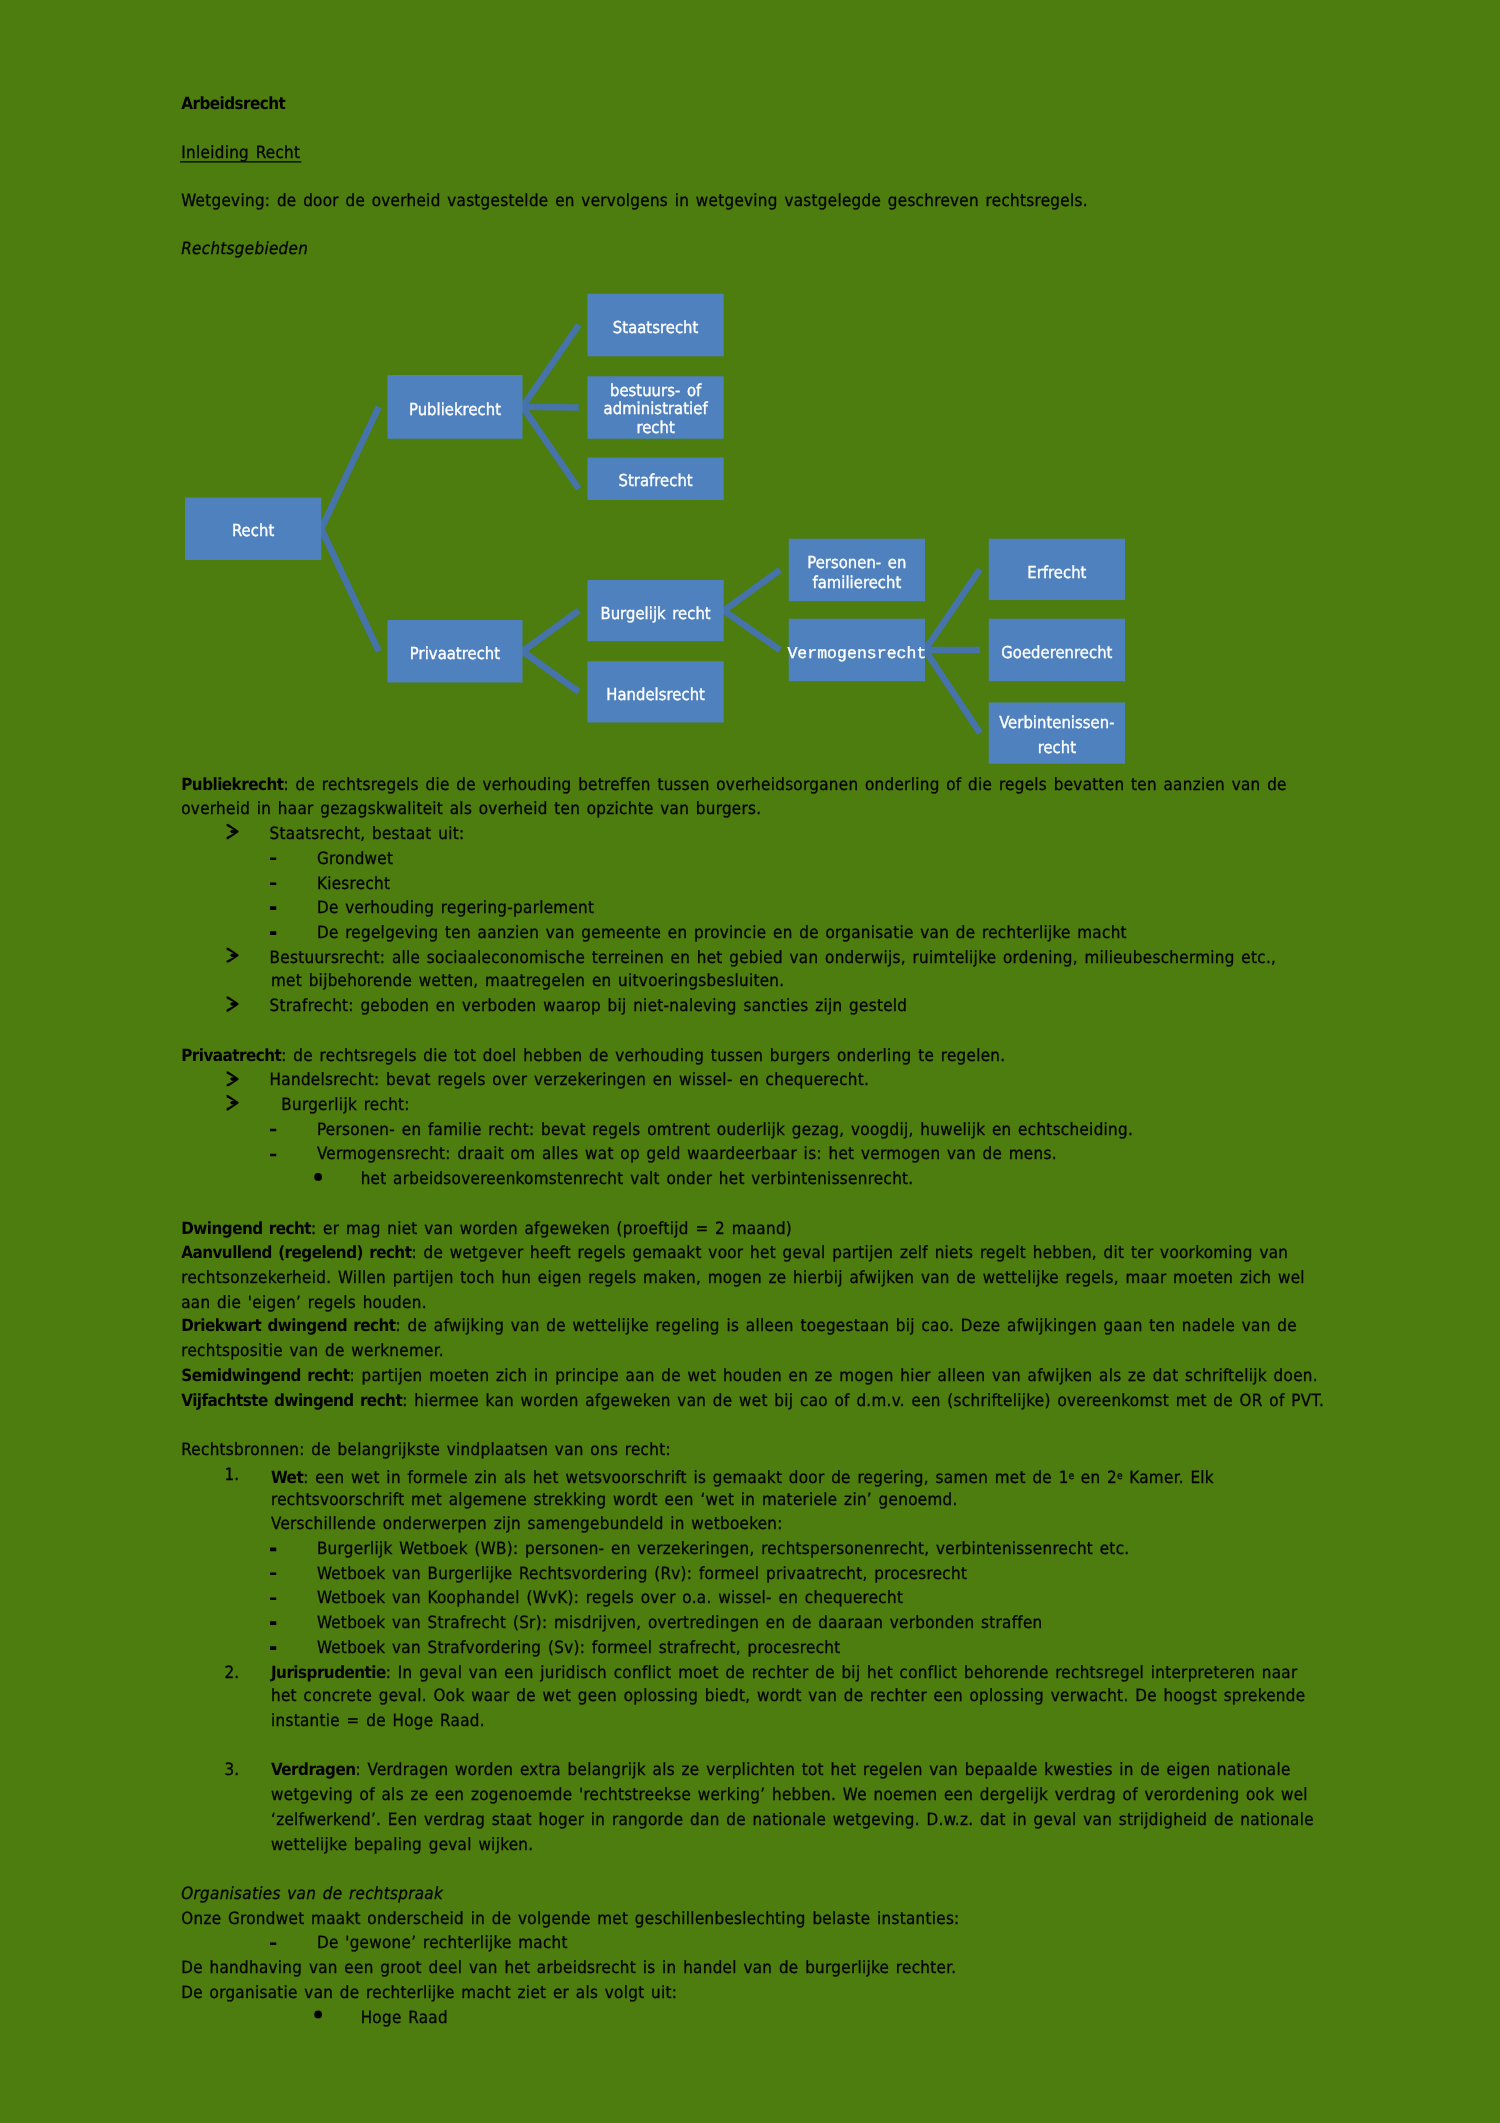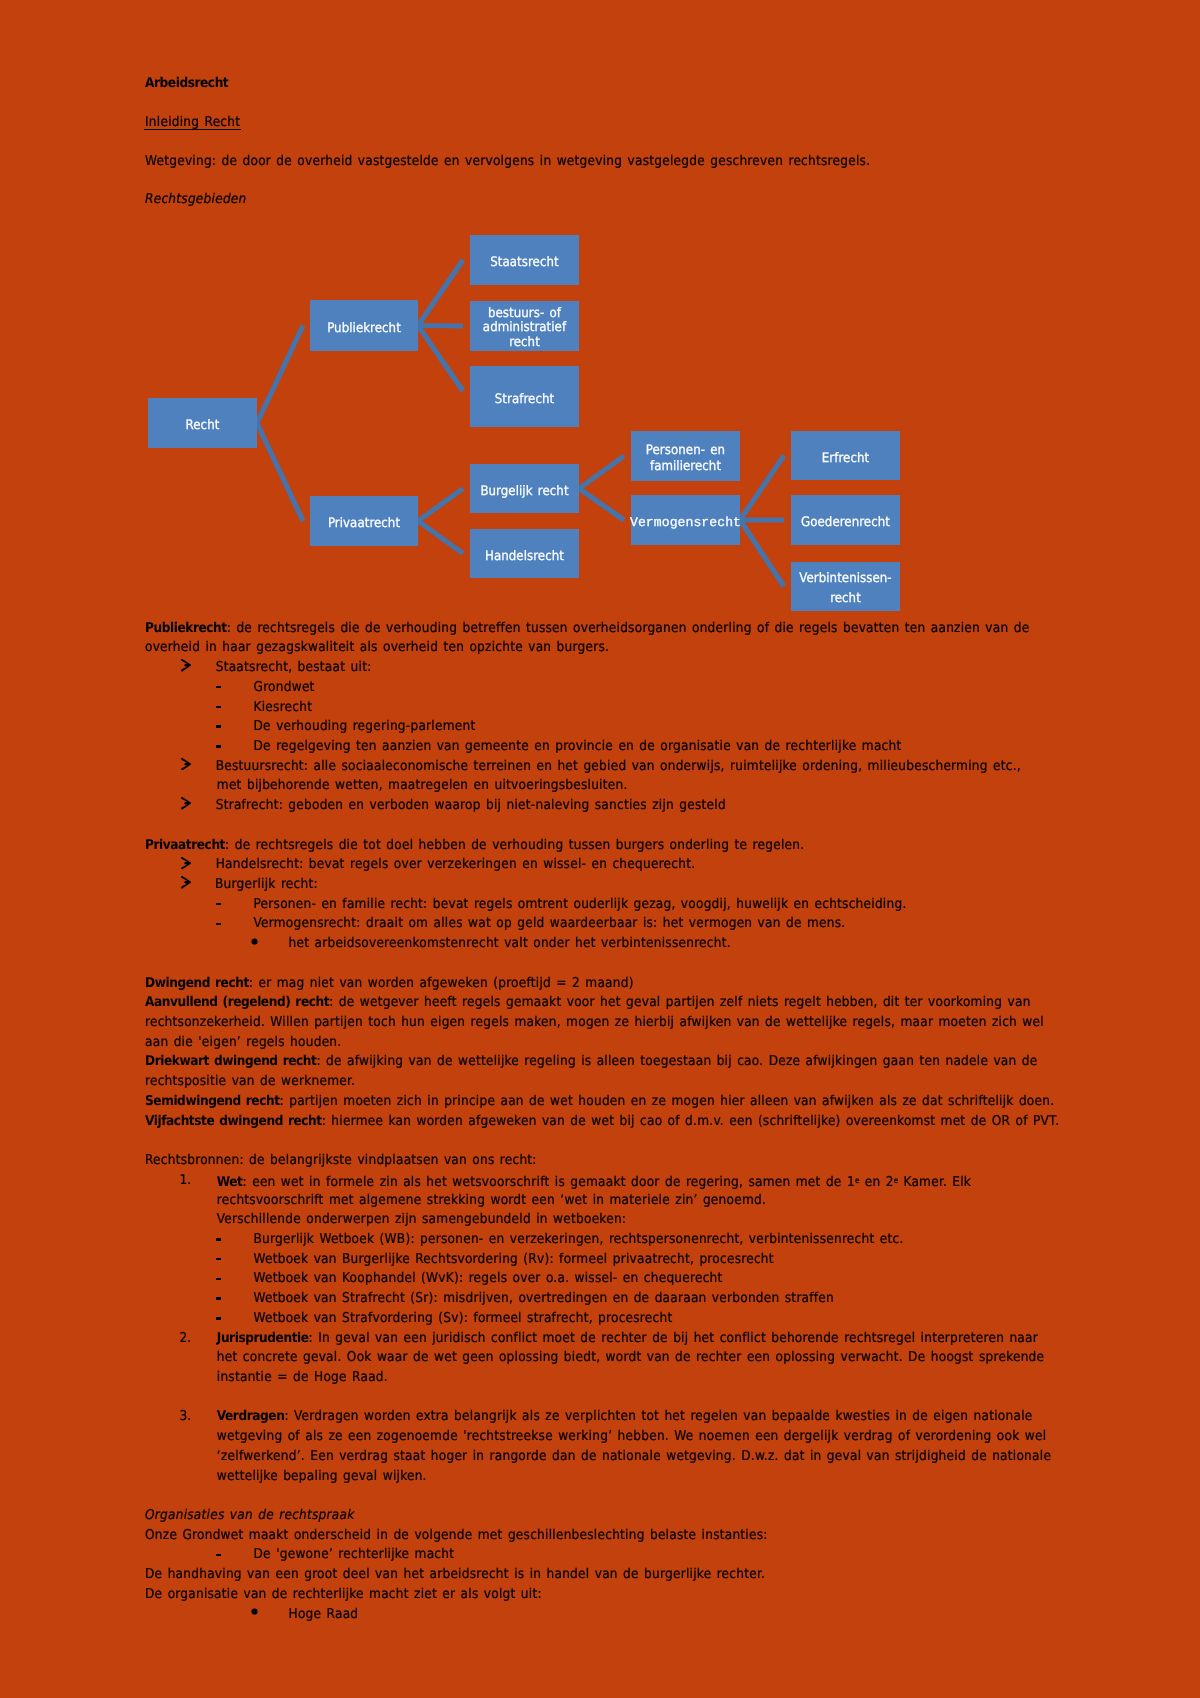--- a/index.html
+++ b/index.html
@@ -1,20 +1,20 @@
 <!DOCTYPE html>
 <html><head>
 <meta charset="utf-8">
 <style>
 html,body{margin:0;padding:0;background:#ffffff;}
 body{width:1200px;height:1698px;overflow:hidden;
   font-family:"DejaVu Sans",sans-serif;font-stretch:condensed;
   color:#000000;
   -webkit-font-smoothing:antialiased;text-rendering:geometricPrecision;}
-.page{position:relative;width:1200px;height:1698px;background:#c2410c;}
+.page{position:relative;width:1200px;height:1698px;background:#4d7c0f;}
 .ln{position:absolute;white-space:pre;font-size:13.5px;letter-spacing:0.25px;
     word-spacing:1.2px;line-height:13.5px;-webkit-text-stroke:0.22px #000;}
 .bold{font-weight:bold;letter-spacing:-0.42px;-webkit-text-stroke:0px #000;}
 .ital{font-style:italic;}
 .undl{position:relative;}
 .undl:after{content:'';position:absolute;left:-1px;right:-1px;top:15.2px;height:1px;background:#000;}
 .sup{font-size:0.6em;vertical-align:0.42em;letter-spacing:0;word-spacing:0;}
 .mk{position:absolute;white-space:pre;font-size:13.5px;line-height:13.5px;letter-spacing:0;word-spacing:0;-webkit-text-stroke:0.22px #000;}
 .mk-arrow{position:absolute;width:10px;height:12.4px;}
 .mk-dash{position:absolute;width:5.4px;height:2.5px;background:#000;}
@@ -61,21 +61,21 @@
         <span>Privaatrecht</span>
       </div>
 <div class="node" style="left:470px;top:235px;width:109px;height:50px;">
         <span>Staatsrecht</span>
       </div>
 <div class="node ml" style="left:470px;top:301px;width:109px;height:50px;line-height:14.7px;">
         <span>bestuurs- of</span>
         <span>administratief</span>
         <span>recht</span>
       </div>
-<div class="node" style="left:470px;top:366px;width:109px;height:61px;justify-content:center;">
+<div class="node" style="left:470px;top:366px;width:109px;height:34px;justify-content:center;">
         <span>Strafrecht</span>
       </div>
 <div class="node" style="left:470px;top:464px;width:109px;height:49px;">
         <span>Burgelijk recht</span>
       </div>
 <div class="node" style="left:470px;top:529px;width:109px;height:49px;">
         <span>Handelsrecht</span>
       </div>
 <div class="node ml" style="left:631px;top:431px;width:109px;height:50px;line-height:15.9px;">
         <span>Personen- en</span>
@@ -119,21 +119,21 @@
     </svg>
 <div class="ln" style="left:215.7px;top:799.13px"><span>Strafrecht: geboden en verboden waarop bij niet-naleving sancties zijn gesteld</span></div>
 <div class="ln" style="left:145.0px;top:838.57px"><span class="bold">Privaatrecht</span><span>: de rechtsregels die tot doel hebben de verhouding tussen burgers onderling te regelen.</span></div>
 <svg class="mk-arrow" viewBox="0 0 100 124" style="left:181.0px;top:856.54px">
       <path d="M 2 0 L 14 0 L 100 58 L 100 66 L 14 124 L 2 124 L 2 106 L 62 76 L 44 76 L 30 62 L 44 48 L 62 48 L 2 18 Z" fill="#000"></path>
     </svg>
 <div class="ln" style="left:215.7px;top:858.29px"><span>Handelsrecht: bevat regels over verzekeringen en wissel- en chequerecht.</span></div>
 <svg class="mk-arrow" viewBox="0 0 100 124" style="left:181.0px;top:876.26px">
       <path d="M 2 0 L 14 0 L 100 58 L 100 66 L 14 124 L 2 124 L 2 106 L 62 76 L 44 76 L 30 62 L 44 48 L 62 48 L 2 18 Z" fill="#000"></path>
     </svg>
-<div class="ln" style="left:215px;top:878.01px"><span>Burgerlijk recht:</span></div>
+<div class="ln" style="left:225px;top:878.01px"><span>Burgerlijk recht:</span></div>
 <div class="mk-dash" style="left:216.1px;top:902.88px"></div>
 <div class="ln" style="left:253.5px;top:897.73px"><span>Personen- en familie recht: bevat regels omtrent ouderlijk gezag, voogdij, huwelijk en echtscheiding.</span></div>
 <div class="mk-dash" style="left:216.1px;top:922.60px"></div>
 <div class="ln" style="left:253.5px;top:917.45px"><span>Vermogensrecht: draait om alles wat op geld waardeerbaar is: het vermogen van de mens.</span></div>
 <svg class="mk-bullet" viewBox="0 0 70 70" style="left:250.9px;top:937.52px">
       <circle cx="35" cy="35" r="31" fill="#000"></circle>
     </svg>
 <div class="ln" style="left:288.5px;top:937.17px"><span>het arbeidsovereenkomstenrecht valt onder het verbintenissenrecht.</span></div>
 <div class="ln" style="left:145.0px;top:976.61px"><span class="bold">Dwingend recht</span><span>: er mag niet van worden afgeweken (proeftijd = 2 maand)</span></div>
 <div class="ln" style="left:145.0px;top:996.33px"><span class="bold">Aanvullend (regelend) recht</span><span>: de wetgever heeft regels gemaakt voor het geval partijen zelf niets regelt hebben, dit ter voorkoming van</span></div>

